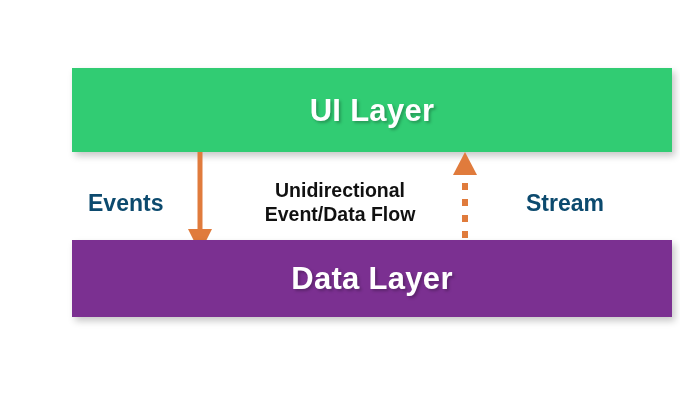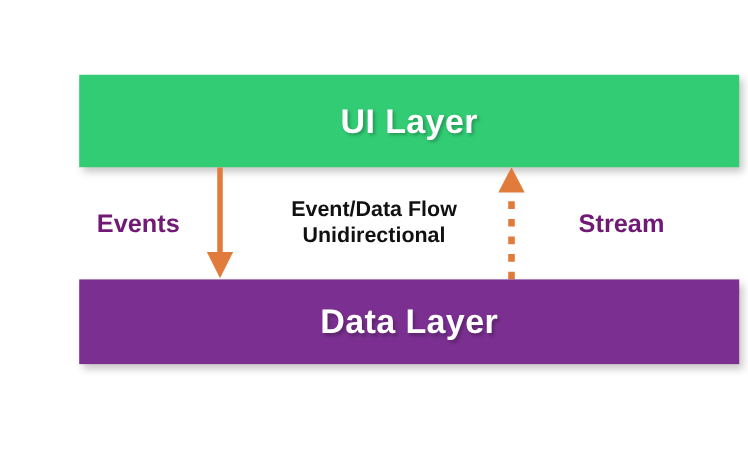--- a/index.html
+++ b/index.html
@@ -31,21 +31,21 @@
     align-items: center;
     justify-content: center;
     box-shadow: 3px 4px 7px rgba(0,0,0,0.22);
   }
   #ui-layer-box {
     top: 68px;
     height: 84px;
     background: #31cc73;
   }
   #data-layer-box {
-    top: 254px;
+    top: 240px;
     height: 77px;
     background: #7b3091;
     text-align: center;
   }
   .layer-title {
     color: #ffffff;
     font-weight: bold;
     font-size: 31px;
     letter-spacing: 0.3px;
     text-shadow: 2px 2px 3px rgba(0,0,0,0.25);
@@ -59,21 +59,21 @@
     left: 0;
     top: 152px;
     width: 680px;
     height: 102px;
   }
 
   .side-label {
     position: absolute;
     top: 50%;
     transform: translateY(-50%);
-    color: #701a75;
+    color: #0c4a6e;
     font-weight: bold;
     font-size: 23px;
     line-height: 1;
     white-space: nowrap;
   }
   #events-label { left: 88px; }
   #stream-label { left: 494px; margin-left: 32px; }
 
   #center-caption {
     position: absolute;
@@ -114,22 +114,22 @@
     <span class="side-label" id="events-label">Events</span>
 
     <div class="flow-arrow" id="events-arrow">
       <svg width="40" height="102" viewBox="0 0 40 102">
         <line x1="20" y1="0" x2="20" y2="84" stroke="#e07b3c" stroke-width="5"></line>
         <polygon points="20,101 8,77 32,77" fill="#e07b3c"></polygon>
       </svg>
     </div>
 
     <div id="center-caption">
+      <span class="caption-line">Unidirectional</span>
       <span class="caption-line">Event/Data Flow</span>
-      <span class="caption-line">Unidirectional</span>
     </div>
 
     <div class="flow-arrow" id="stream-arrow">
       <svg width="40" height="102" viewBox="0 0 40 102">
         <line x1="20" y1="102" x2="20" y2="22" stroke="#e07b3c" stroke-width="6" stroke-dasharray="7 9"></line>
         <polygon points="20,0 8,23 32,23" fill="#e07b3c"></polygon>
       </svg>
     </div>
 
     <span class="side-label" id="stream-label">Stream</span>

